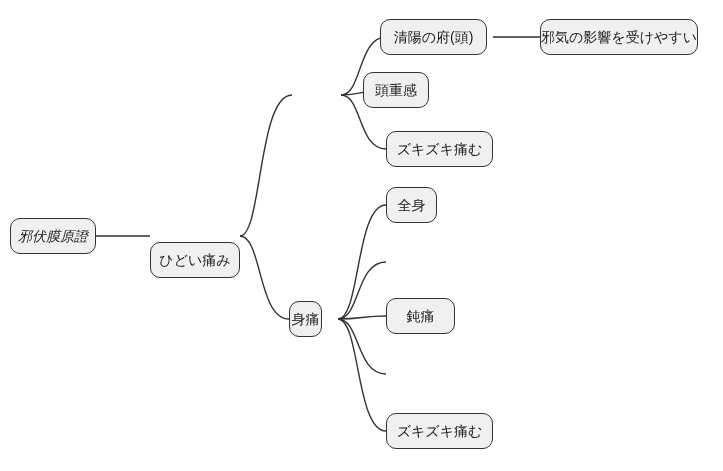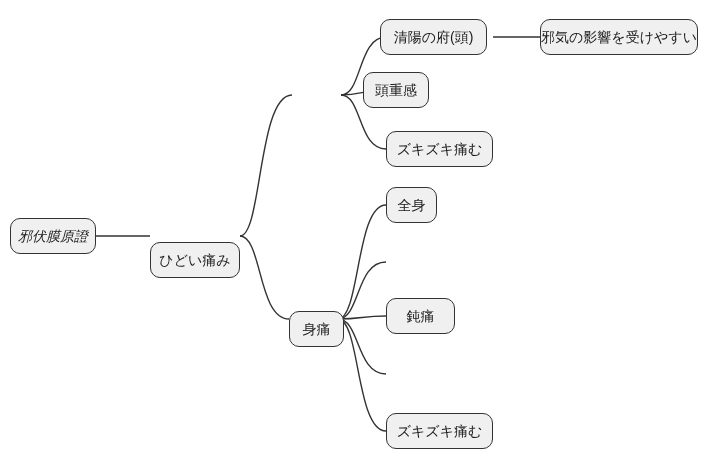--- a/index.html
+++ b/index.html
@@ -62,18 +62,18 @@
     <path d="M338,319 C360,319 356,374 386,374"></path>
     <path d="M338,319 C360,319 356,431 386,431"></path>
   </svg>
 
   <div class="node" style="left:10px;  top:218px; width:86px;font-style:italic;">邪伏膜原證</div>
   <div class="node" style="left:150px; top:218px; width:90px;margin-top:24px;">ひどい痛み</div>
   <div class="node" style="left:380px; top:19px;  width:107px;">清陽の府(頭)</div>
   <div class="node" style="left:540px; top:19px;  width:158px;">邪気の影響を受けやすい</div>
   <div class="node" style="left:363px; top:72px;  width:66px;">頭重感</div>
   <div class="node" style="left:386px; top:131px; width:107px;">ズキズキ痛む</div>
-  <div class="node" style="left:289px; top:311px; width:55px;">身痛</div>
+  <div class="node" style="left:289px; top:301px; width:33px;">身痛</div>
   <div class="node" style="left:386px; top:187px; width:51px;">全身</div>
   <div class="node" style="left:386px; top:298px; width:69px;">鈍痛</div>
   <div class="node" style="left:386px; top:413px; width:107px;">ズキズキ痛む</div>
 
 </div>
 
 </body></html>

